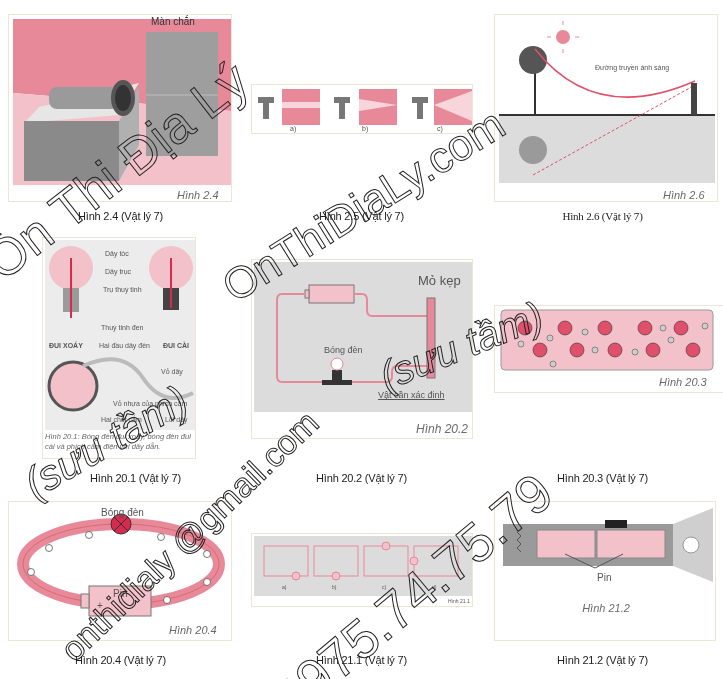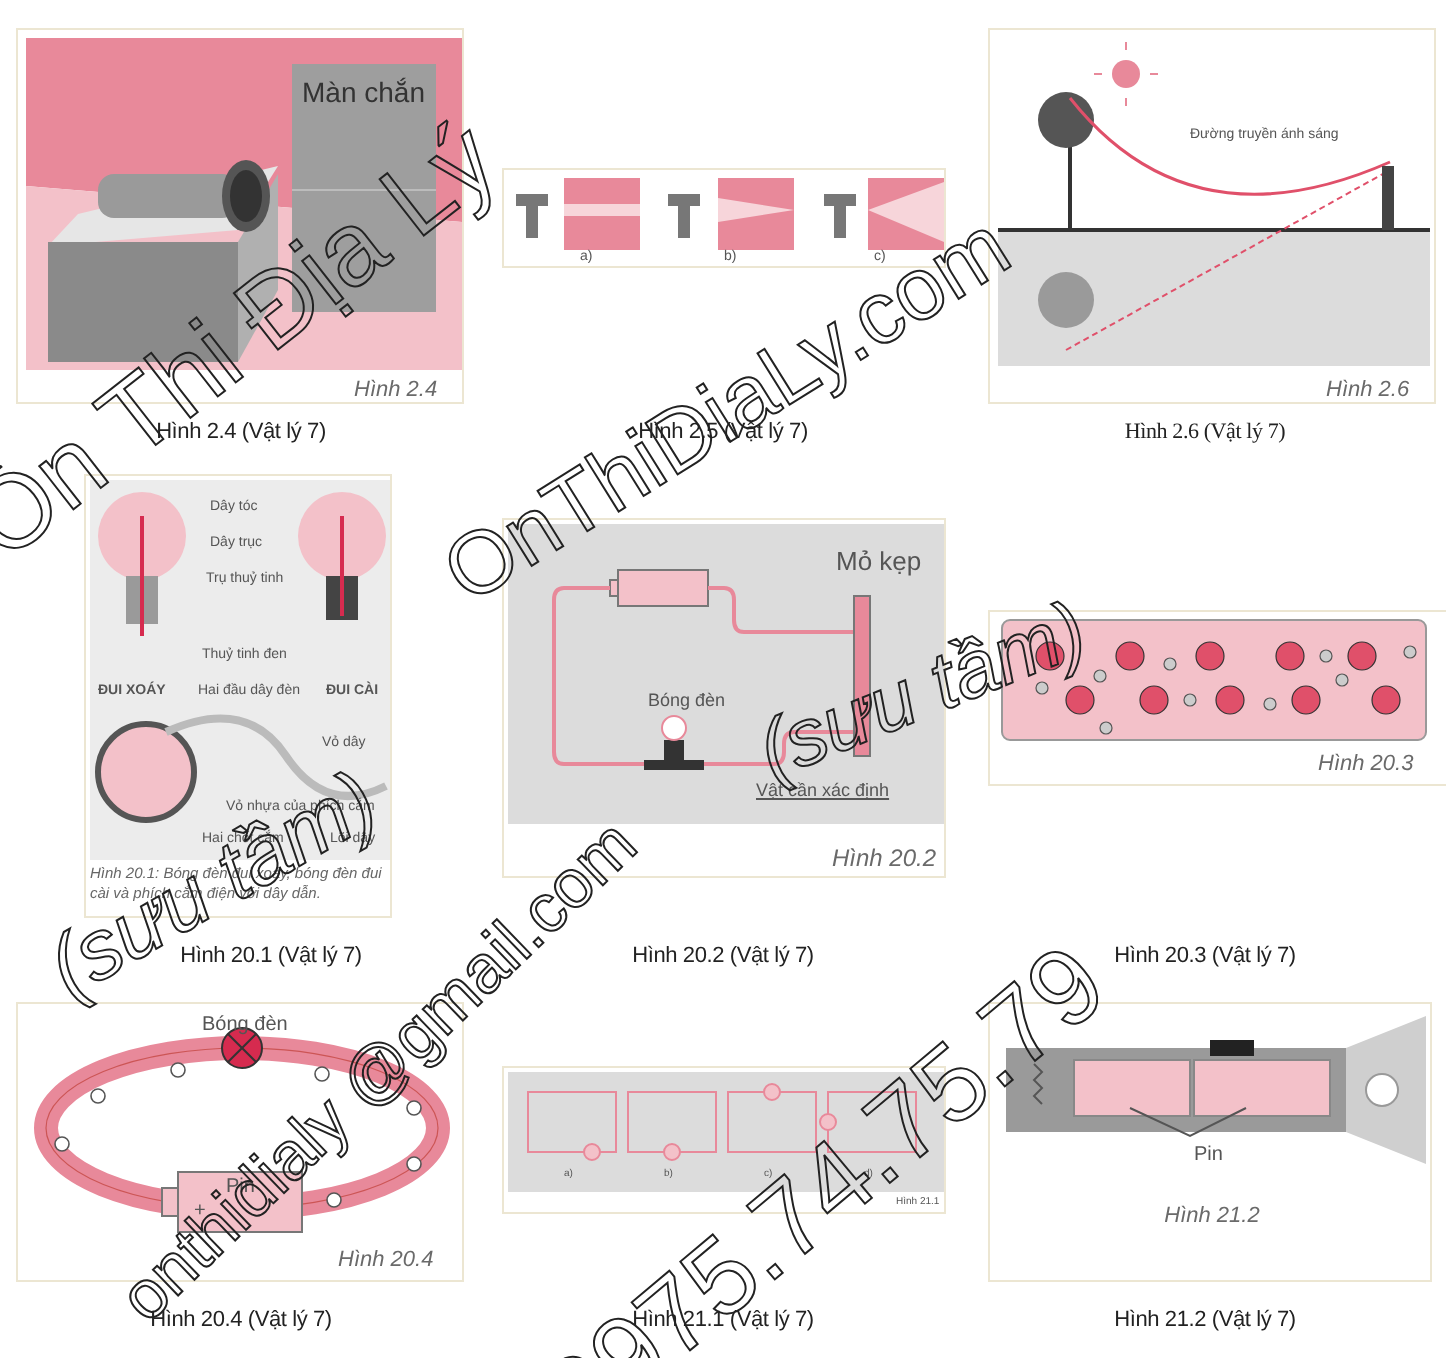--- a/index.html
+++ b/index.html
@@ -22,21 +22,21 @@
       <polygon points="4,78 222,96 222,170 4,170" fill="#f3c1c9"></polygon>
       <rect x="137" y="17" width="72" height="124" fill="#9e9e9e"></rect>
       <line x1="137" y1="80" x2="209" y2="80" stroke="#bcbcbc"></line>
       <polygon points="15,108 30,92 130,68 110,100 15,108" fill="#e6e6e6"></polygon>
       <rect x="15" y="106" width="95" height="60" fill="#8a8a8a"></rect>
       <polygon points="110,106 130,72 130,130 110,166" fill="#b0b0b0"></polygon>
       <rect x="40" y="72" width="70" height="22" rx="8" fill="#9a9a9a"></rect>
       <ellipse cx="114" cy="83" rx="12" ry="18" fill="#555"></ellipse>
       <ellipse cx="114" cy="83" rx="8" ry="13" fill="#333"></ellipse>
     </svg>
-    <span class="small" style="left:142px;top:23px;font-size:14px;color:#333;">Màn chắn</span>
+    <span class="small" style="left:142px;top:1px;font-size:10px;color:#333;">Màn chắn</span>
     <span class="fig-label" style="left:168px;top:174px;">Hình 2.4</span>
   </div>
   <div class="caption" style="left:0;top:210px;">Hình 2.4 (Vật lý 7)</div>
 </div>
 
 <div class="cell">
   <div class="frame" style="left:251px;top:84px;width:222px;height:50px;">
     <svg width="222" height="50">
       <rect x="6" y="12" width="16" height="6" fill="#777"></rect>
         <rect x="11" y="18" width="6" height="16" fill="#777"></rect>

